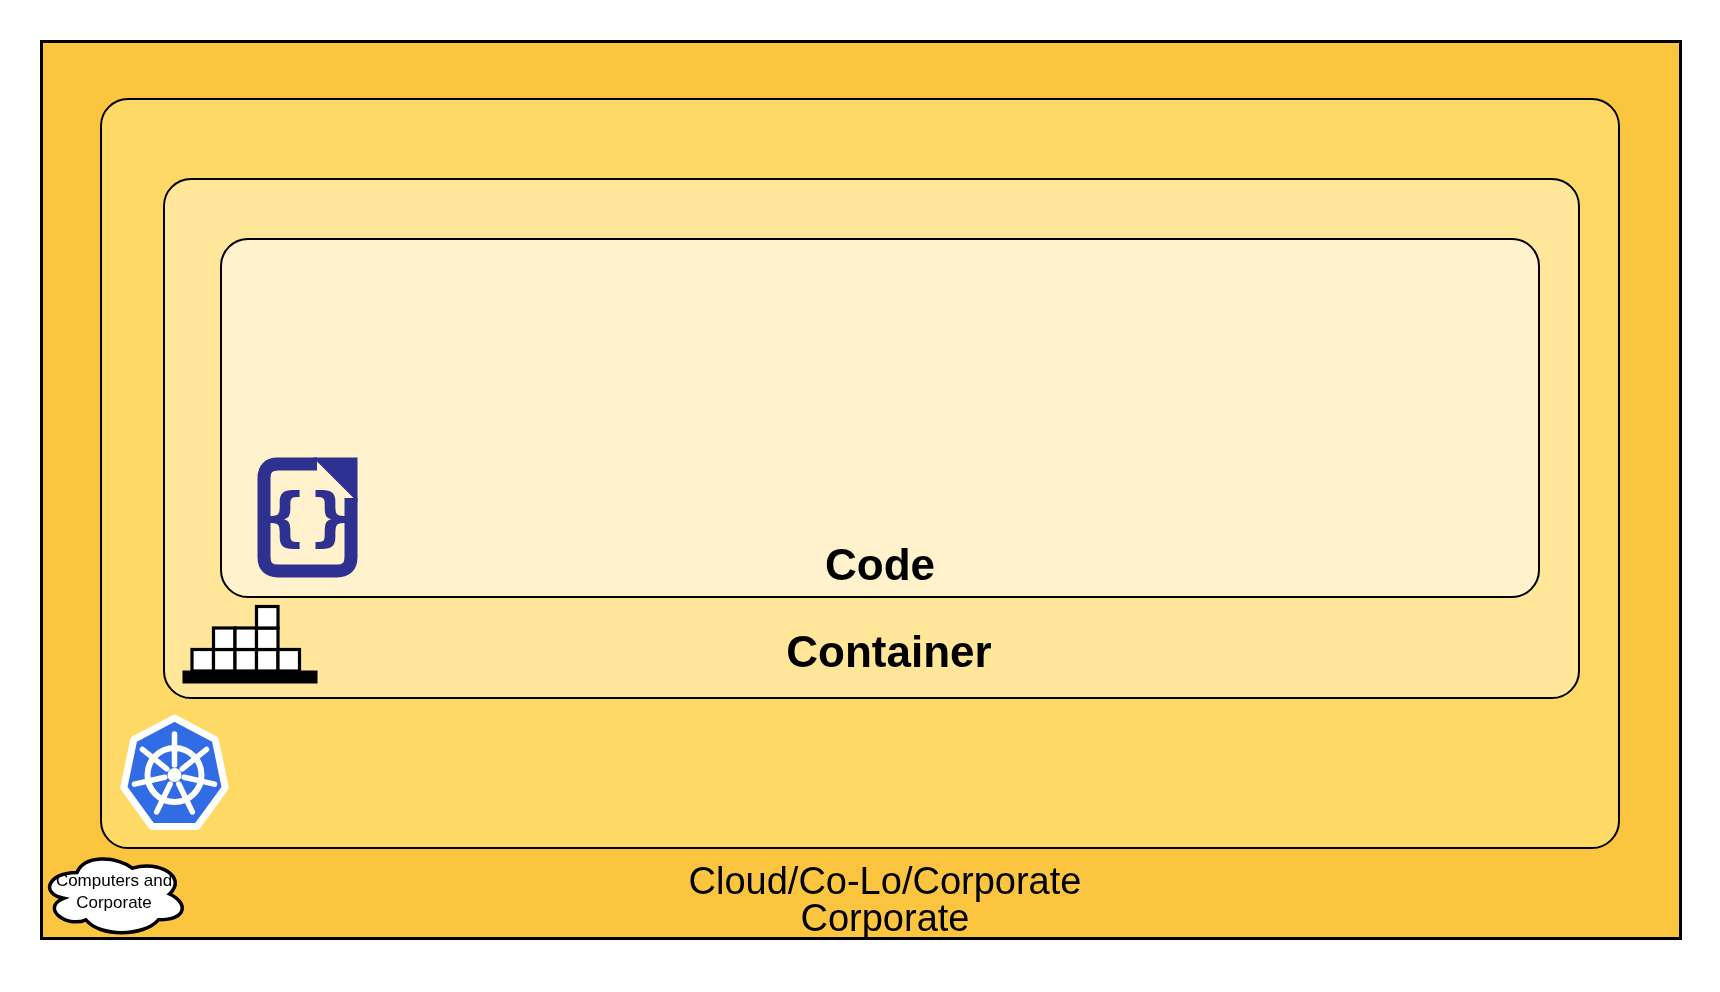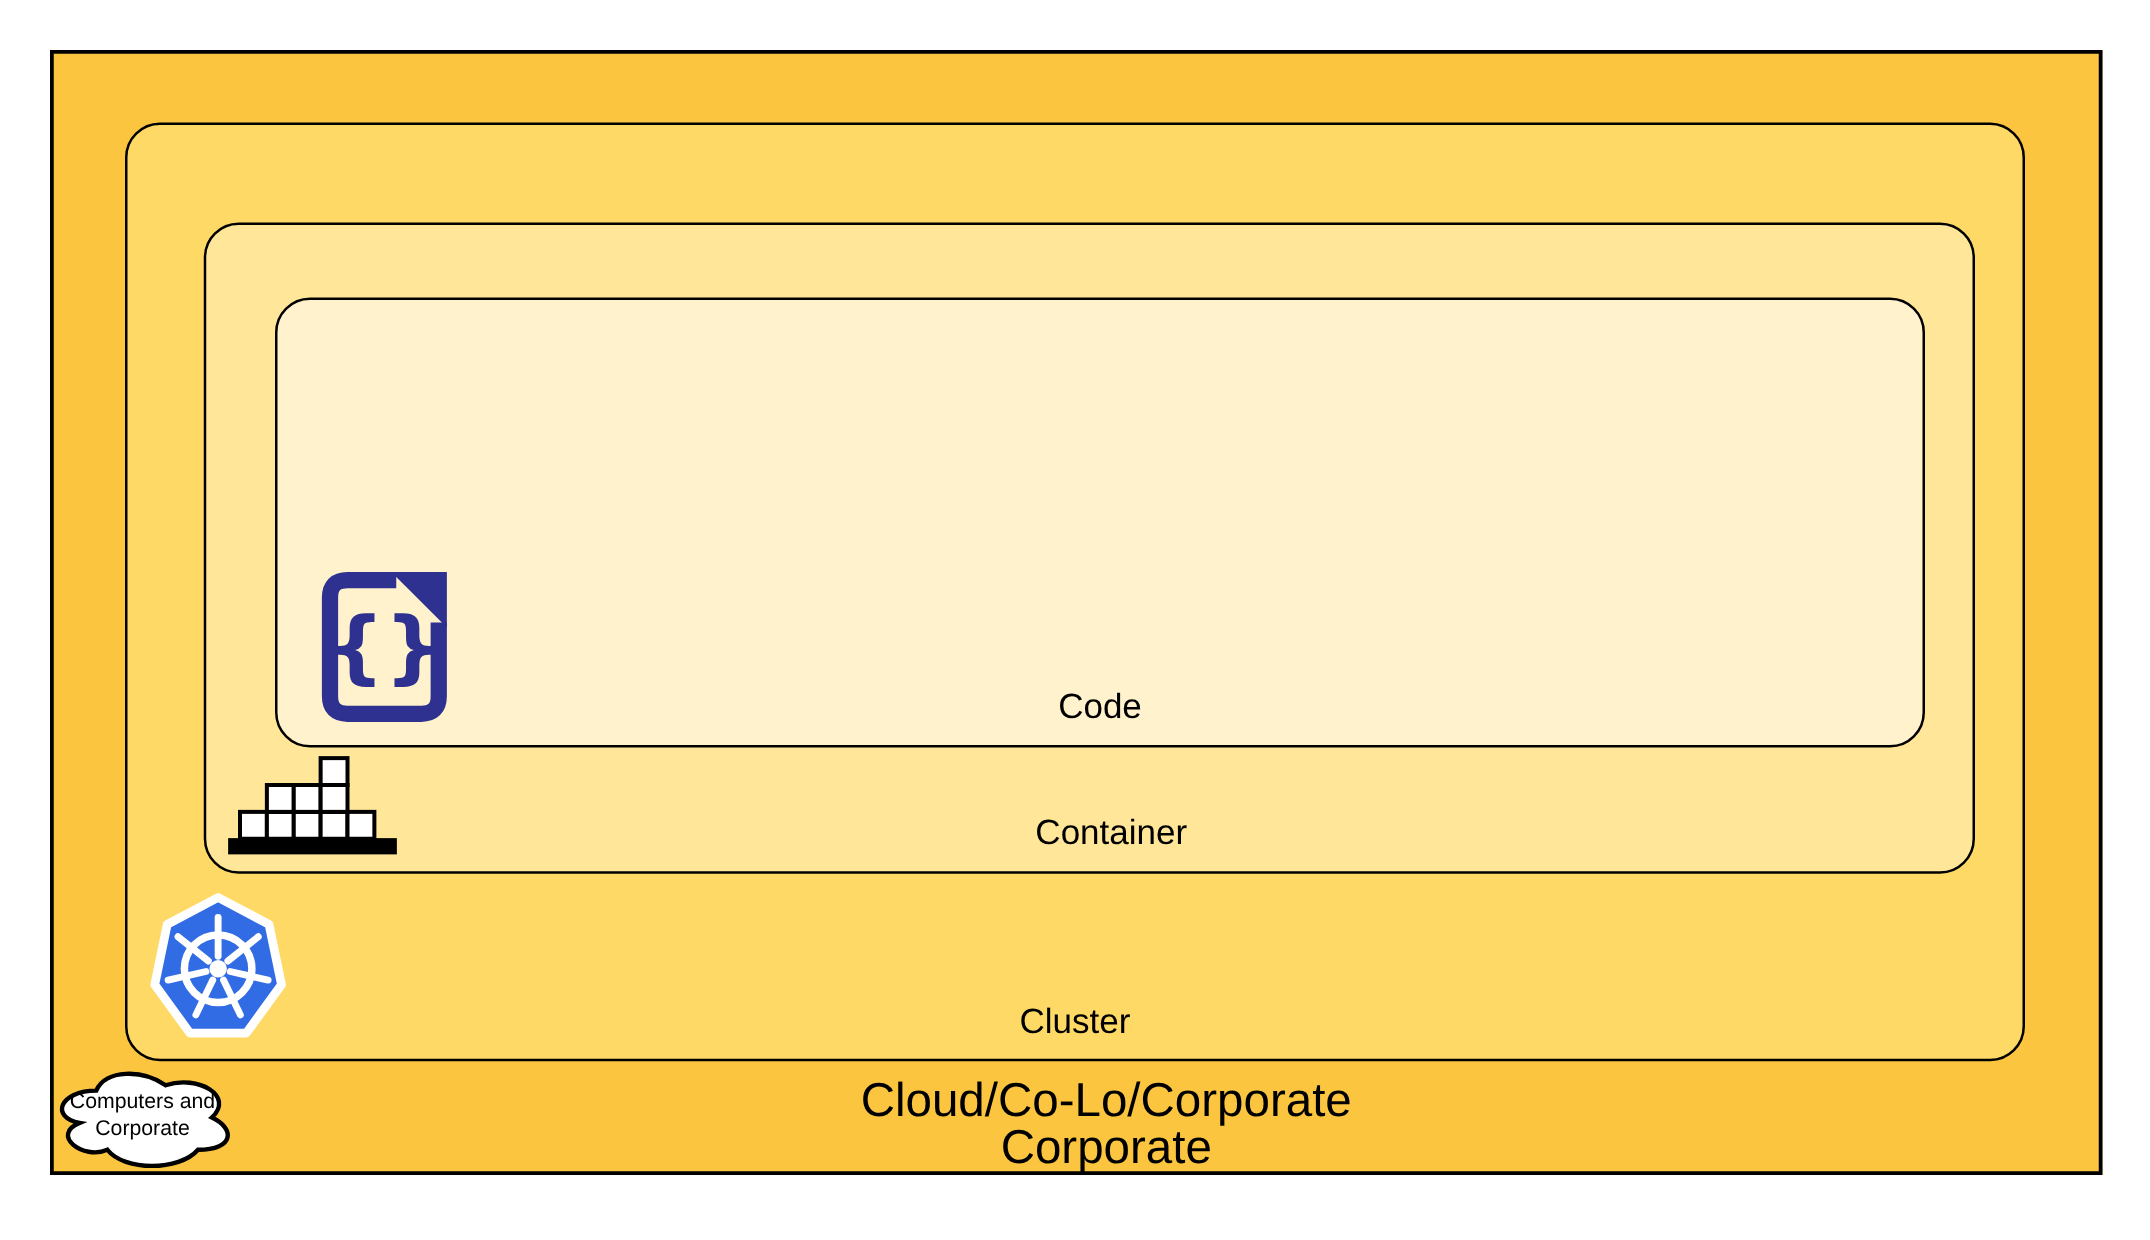--- a/index.html
+++ b/index.html
@@ -41,26 +41,27 @@
   .layer-code {
     left: 55px; top: 58px;
     width: 1320px; height: 360px;
     background: #FFF2CC;
   }
   .layer-label {
     position: absolute;
     left: 0; right: 0;
     text-align: center;
     color: #000000;
-    font-size: 28px;
+    font-size: 44px;
     line-height: 50px;
     white-space: nowrap;
+    font-weight: bold;
   }
   .code-label      { bottom: 6px; }
-  .container-label { bottom: 6px; padding-left: 35px; }
+  .container-label { bottom: 20px; padding-left: 35px; }
   .cluster-label   { bottom: 5px; }
   .datacenter-label {
     position: absolute;
     left: 0; right: 0; bottom: 0;
     text-align: center;
     color: #000000;
     font-size: 38px;
     line-height: 37px;
     margin-left: 48px;
   }
@@ -125,21 +126,20 @@
           <line x1="57.5" y1="53" x2="57.5" y2="22"></line>
           <line x1="65.3" y1="56.8" x2="89.6" y2="37.4"></line>
           <line x1="67.2" y1="65.2" x2="97.5" y2="72.1"></line>
           <line x1="61.8" y1="72" x2="75.3" y2="99.9"></line>
           <line x1="53.2" y1="72" x2="39.7" y2="99.9"></line>
           <line x1="47.8" y1="65.2" x2="17.5" y2="72.1"></line>
           <line x1="49.7" y1="56.8" x2="25.4" y2="37.4"></line>
         </g>
         <circle cx="57.5" cy="63" r="7" fill="#FFFFFF"></circle>
       </svg>
-      <div class="layer-label cluster-label">Cluster</div>
     </div>
 
     <svg class="icon cloud-icon" viewBox="-3 -3 154 92">
       <path d="M 37 21.5
                C 7.4 21.5 0 43 23.7 47.3
                C 0 56.8 26.6 77.4 45.9 68.8
                C 59.2 86 103.6 86 118.4 68.8
                C 148 68.8 148 51.6 129.5 43
                C 148 25.8 118.4 8.6 92.5 17.2
                C 74 4.3 44.4 4.3 37 21.5 Z" fill="#FFFFFF" stroke="#000000" stroke-width="3.5"></path>

